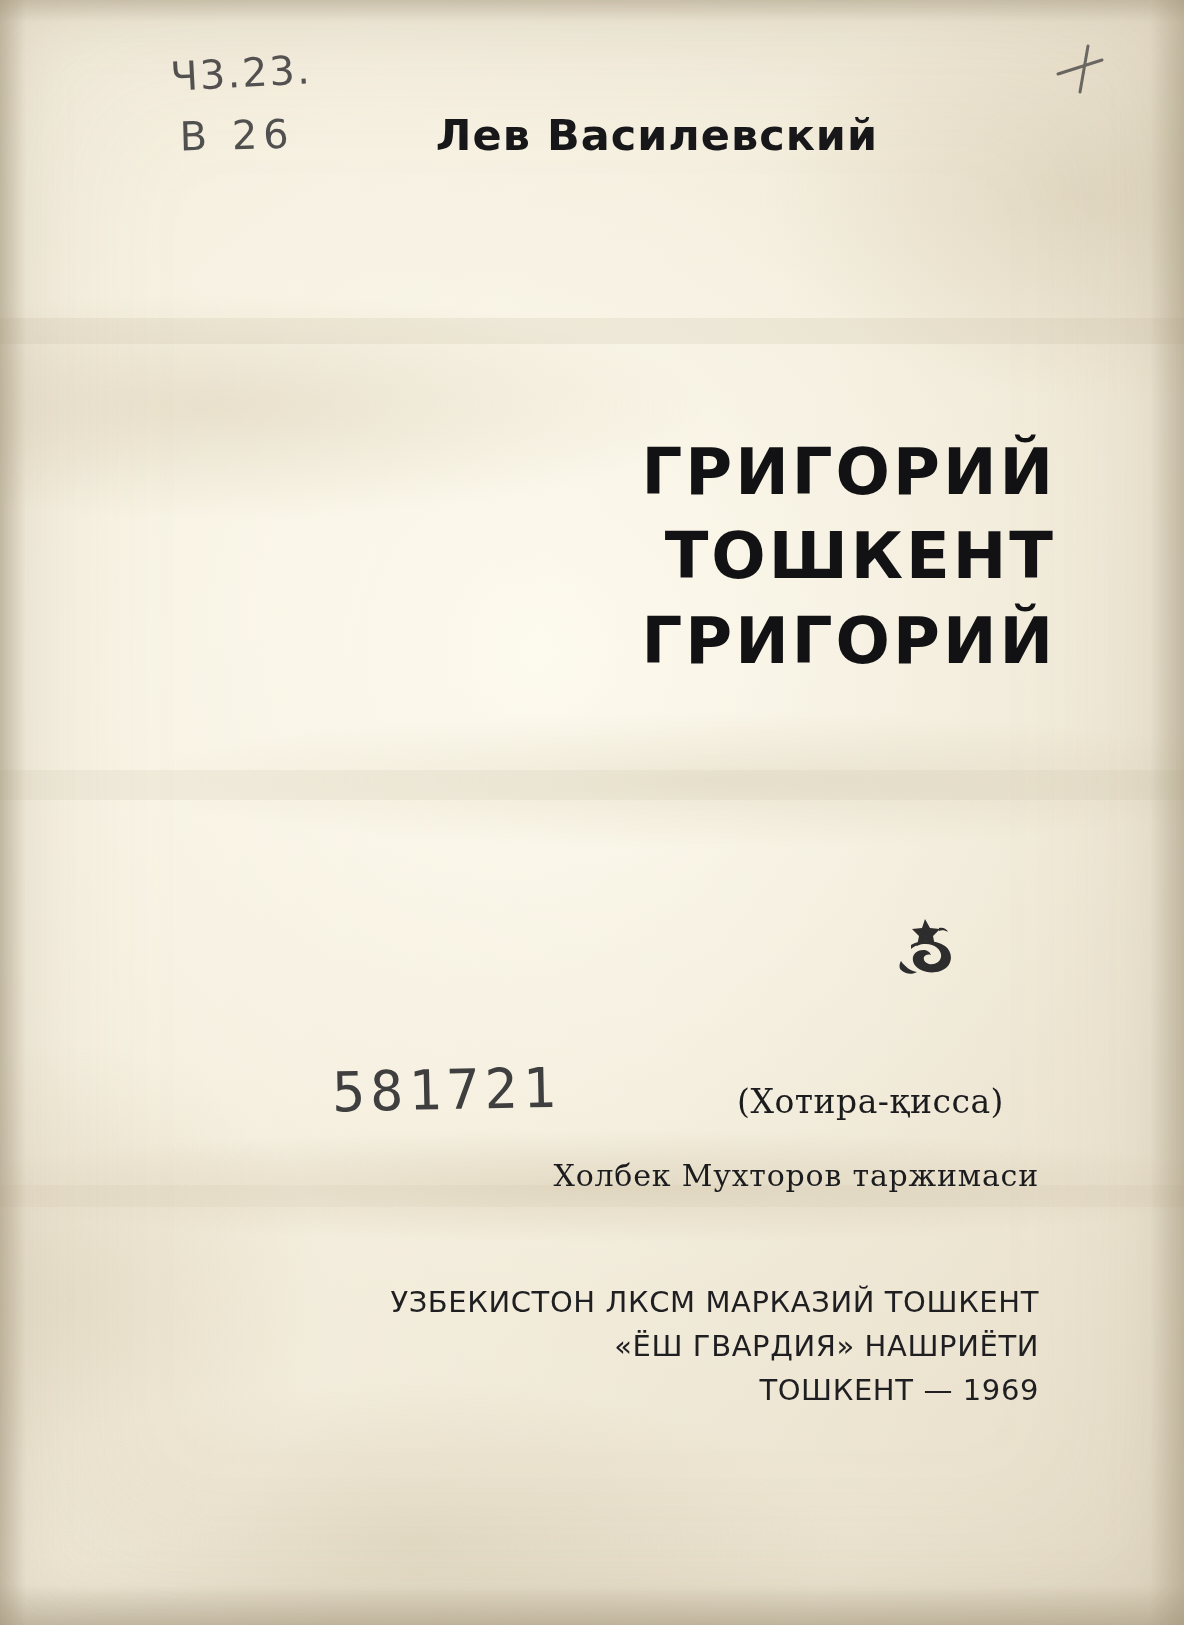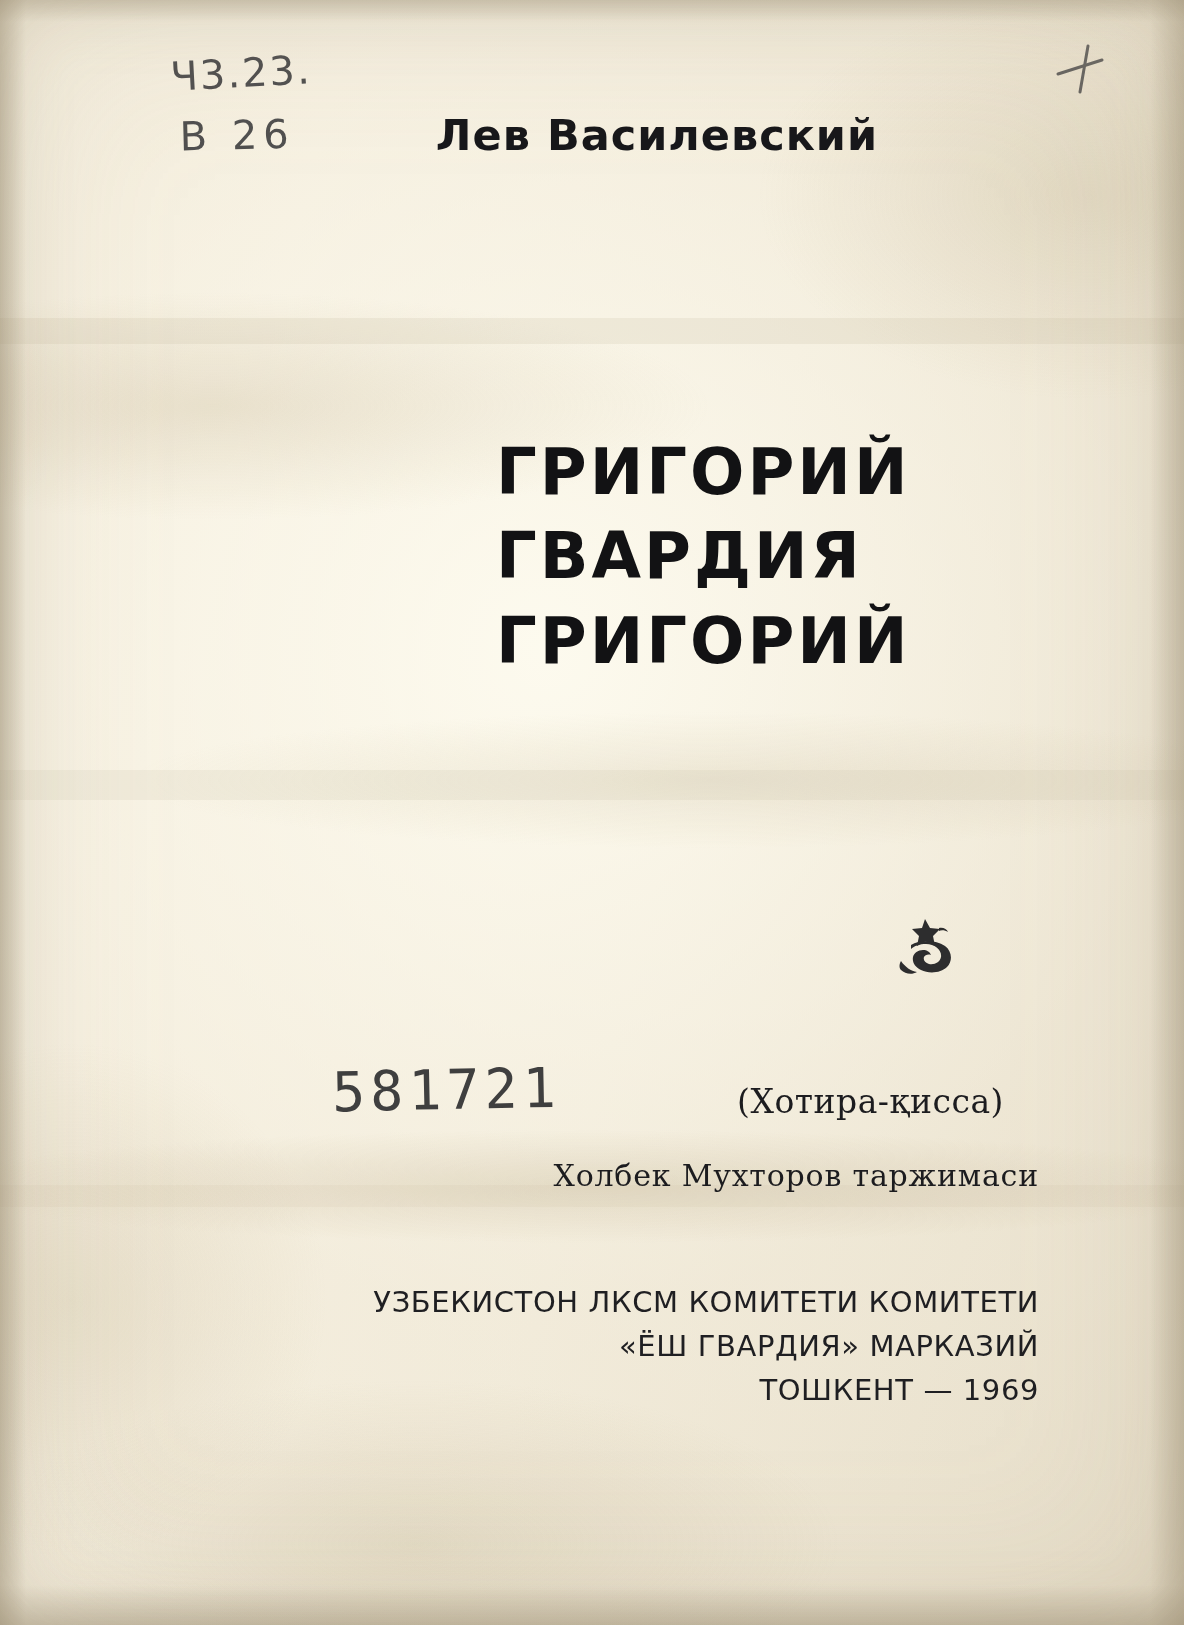--- a/index.html
+++ b/index.html
@@ -101,21 +101,21 @@
     font-size: 43px;
     letter-spacing: 1px;
     color: #17171a;
   }
 
   
   #title-block {
     position: absolute;
     right: 128px;
     top: 430px;
-    text-align: left;
+    text-align: right;
     width: 560px;
     font-family: "DejaVu Sans", sans-serif;
     font-weight: bold;
     color: #121214;
     font-size: 64px;
     line-height: 1.32;
     letter-spacing: 3px;
   }
   #title-block .tline { display: block; white-space: nowrap; }
 
@@ -209,21 +209,21 @@
 
   <svg id="cross-mark" viewBox="0 0 52 52">
     <path d="M4 30 L48 16" stroke="#3b3b3d" stroke-width="3" fill="none" stroke-linecap="round"></path>
     <path d="M34 2 L26 48" stroke="#3b3b3d" stroke-width="3" fill="none" stroke-linecap="round"></path>
   </svg>
 
   <div id="author">Лев Василевский</div>
 
   <div id="title-block">
     <span class="tline">ГРИГОРИЙ</span>
-    <span class="tline">ГВАРДИЯ</span>
+    <span class="tline">ТОШКЕНТ</span>
     <span class="tline">ГРИГОРИЙ</span>
   </div>
 
   <svg id="emblem" viewBox="0 0 66 70">
     <g fill="#1d1d20">
       <path d="M30 4 l5 9 10 1 -7 7 2 10 -9 -5 -9 5 2 -10 -7 -7 10 -1z"></path>
       <path d="M16 30 c8 -5 24 -6 34 1 c7 5 8 15 2 21 c-6 6 -18 7 -26 3 c-6 -3 -9 -8 -8 -13 c1 -4 5 -7 10 -7 c4 0 7 2 8 5 c-3 -1 -6 0 -7 2 c-1 3 1 6 5 7 c6 1 11 -2 12 -7 c1 -7 -6 -13 -15 -13 c-6 0 -12 2 -15 5z"></path>
       <path d="M6 46 c4 6 10 10 16 11 c-5 3 -12 2 -16 -2 c-2 -2 -2 -6 0 -9z"></path>
       <path d="M44 13 c4 -1 8 1 9 4 c-3 -2 -7 -2 -9 -1z"></path>
     </g>
@@ -231,19 +231,19 @@
 
   <div id="inventory-stamp">
     <span>581721</span>
   </div>
 
   <div id="subtitle">(Хотира-қисса)</div>
 
   <div id="translator">Холбек Мухторов таржимаси</div>
 
   <div id="imprint">
-    <span>УЗБЕКИСТОН ЛКСМ КОМИТЕТИ КОМИТЕТИ</span>
-    <span>«ЁШ ГВАРДИЯ» МАРКАЗИЙ</span>
+    <span>УЗБЕКИСТОН ЛКСМ МАРКАЗИЙ ТОШКЕНТ</span>
+    <span>«ЁШ ГВАРДИЯ» НАШРИЁТИ</span>
     <span>ТОШКЕНТ — 1969</span>
   </div>
 
   <div id="paper-edges"></div>
 </div>
 
 </body></html>

